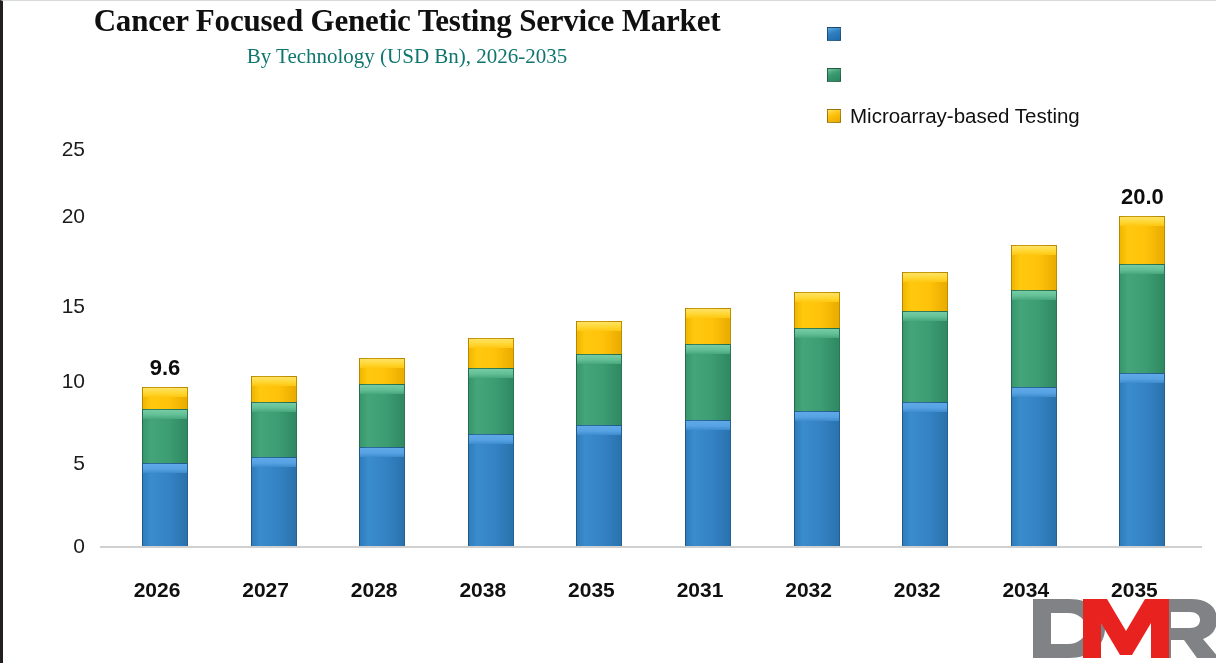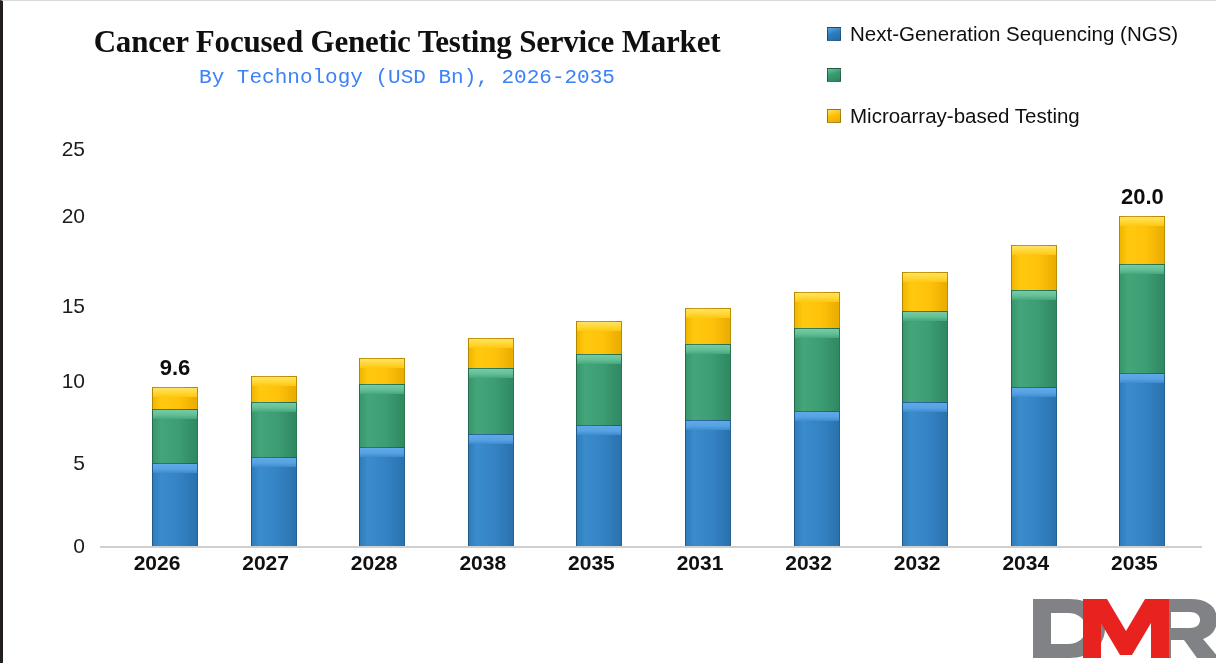--- a/index.html
+++ b/index.html
@@ -16,37 +16,37 @@
     font-family: "Liberation Sans", sans-serif;
     box-sizing: border-box;
     border-left: 3px solid #231f20;
     border-top: 1px solid #d9d9d9;
   }
 
   
   #title-block {
     position: absolute;
     left: 14px;
-    top: 24px;
+    top: 3px;
     width: 780px;
     text-align: center;
   }
   #chart-title {
     font-family: "Liberation Serif", serif;
     font-weight: bold;
     font-size: 31px;
     color: #101010;
     line-height: 1.12;
     letter-spacing: -0.2px;
     white-space: nowrap;
   }
   #chart-subtitle {
-    font-family: Liberation Mono, monospace;
+    font-family: Liberation Serif, serif;
     font-size: 21px;
-    color: #3b82f6;
+    color: #0f766e;
     line-height: 1.3;
     margin-top: 4px;
   }
 
   
   #legend {
     position: absolute;
     left: 824px;
     top: 12px;
     width: 392px;
@@ -141,21 +141,21 @@
     position: absolute;
     left: 50%;
     transform: translateX(-50%);
     font-size: 22px;
     font-weight: bold;
     color: #0d0d0d;
     white-space: nowrap;
   }
   .xtick-label {
     position: absolute;
-    top: 550px;
+    top: 577px;
     width: 110px;
     text-align: center;
     font-size: 21px;
     font-weight: bold;
     color: #101010;
   }
 
   
   #logo {
     position: absolute;
@@ -173,21 +173,20 @@
 <div id="page">
 
   <div id="title-block">
     <div id="chart-title">Cancer Focused Genetic Testing Service Market</div>
     <div id="chart-subtitle">By Technology (USD Bn), 2026-2035</div>
   </div>
 
   <div id="legend">
     <div class="legend-row">
       <span class="legend-swatch sw-blue"></span>
-      <span class="legend-label">Next-Generation Sequencing (NGS)</span>
     </div>
     <div class="legend-row">
       <span class="legend-swatch sw-green"></span>
     </div>
     <div class="legend-row">
       <span class="legend-swatch sw-gold"></span>
       <span class="legend-label">Microarray-based Testing</span>
     </div>
   </div>
 
@@ -195,21 +194,21 @@
     <div id="y-axis">
         <div class="ytick-label" style="left: 22px; top: 545px;">0</div>
         <div class="ytick-label" style="left: 22px; top: 462.4px;">5</div>
         <div class="ytick-label" style="left: 22px; top: 379.8px; text-align: right;">10</div>
         <div class="ytick-label" style="left: 22px; top: 297.2px; margin-top: 8px;">15</div>
         <div class="ytick-label" style="left: 22px; top: 214.6px;">20</div>
         <div class="ytick-label" style="left: 22px; top: 132px; margin-top: 16px;">25</div>
       </div>
     <div id="axis-line"></div>
     <div id="bars-layer">
-        <div class="bar-group" style="left: 141px;">
+        <div class="bar-group" style="left: 131px;">
           <div class="seg seg-gold" style="height: 21.476px;"></div>
           <div class="seg seg-green" style="height: 54.516px;"></div>
           <div class="seg seg-blue" style="height: 82.6px;"></div>
           <div class="bar-total-label" style="bottom: 164.592px;">9.6</div>
         </div>
         <div class="bar-group" style="left: 239.6px;">
           <div class="seg seg-gold" style="height: 26.432px;"></div>
           <div class="seg seg-green" style="height: 54.516px;"></div>
           <div class="seg seg-blue" style="height: 89.208px;"></div>
         </div>

